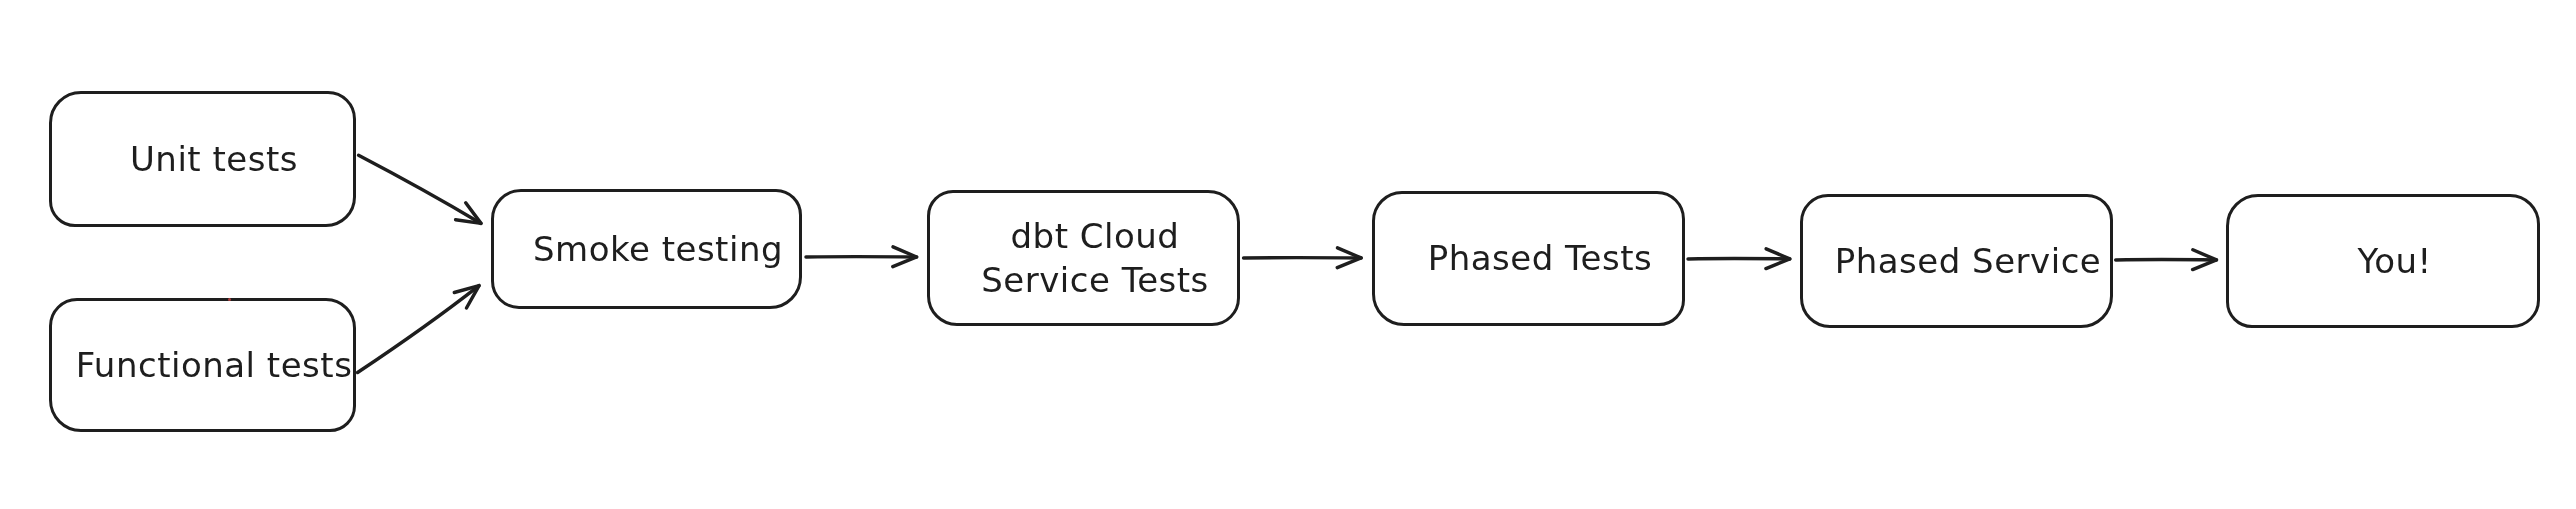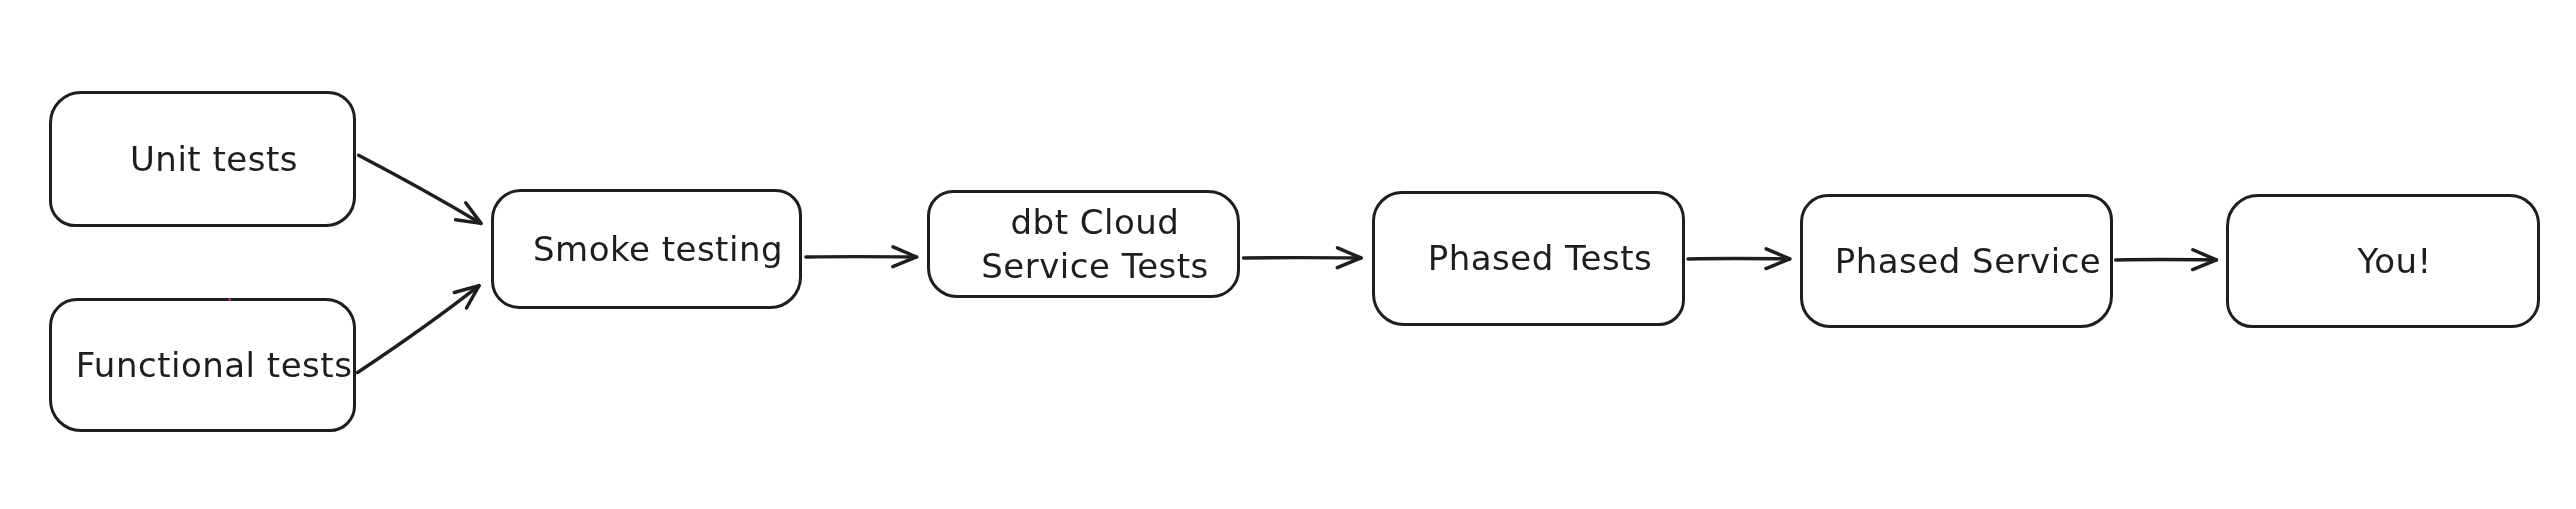--- a/index.html
+++ b/index.html
@@ -39,21 +39,21 @@
     font-size: 34px;
     line-height: 1.3;
     color: #1e1e1e;
     white-space: pre-line;
     letter-spacing: 0.5px;
   }
   
   #node-unit       { left: 49px;   top: 91px;  width: 307px; height: 136px; border-radius: 32px 28px 30px 26px; }
   #node-functional { left: 49px;   top: 298px; width: 307px; height: 134px; border-radius: 28px 30px 26px 32px; }
   #node-smoke      { left: 491px;  top: 189px; width: 311px; height: 120px; border-radius: 30px 26px 32px 28px; }
-  #node-dbt        { left: 927px;  top: 190px; width: 313px; height: 108px; border-radius: 26px 32px 28px 30px; }
+  #node-dbt        { left: 927px;  top: 190px; width: 313px; height: 136px; border-radius: 26px 32px 28px 30px; }
   #node-canary     { left: 1372px; top: 191px; width: 313px; height: 135px; border-radius: 30px 28px 26px 32px; }
   #node-phased     { left: 1800px; top: 194px; width: 313px; height: 134px; border-radius: 28px 26px 32px 30px; }
   #node-you        { left: 2226px; top: 194px; width: 314px; height: 134px; border-radius: 32px 30px 28px 26px; }
   .artifact-dot {
     position: absolute;
     left: 228px;
     top: 298px;
     width: 3px;
     height: 3px;
     border-radius: 50%;

